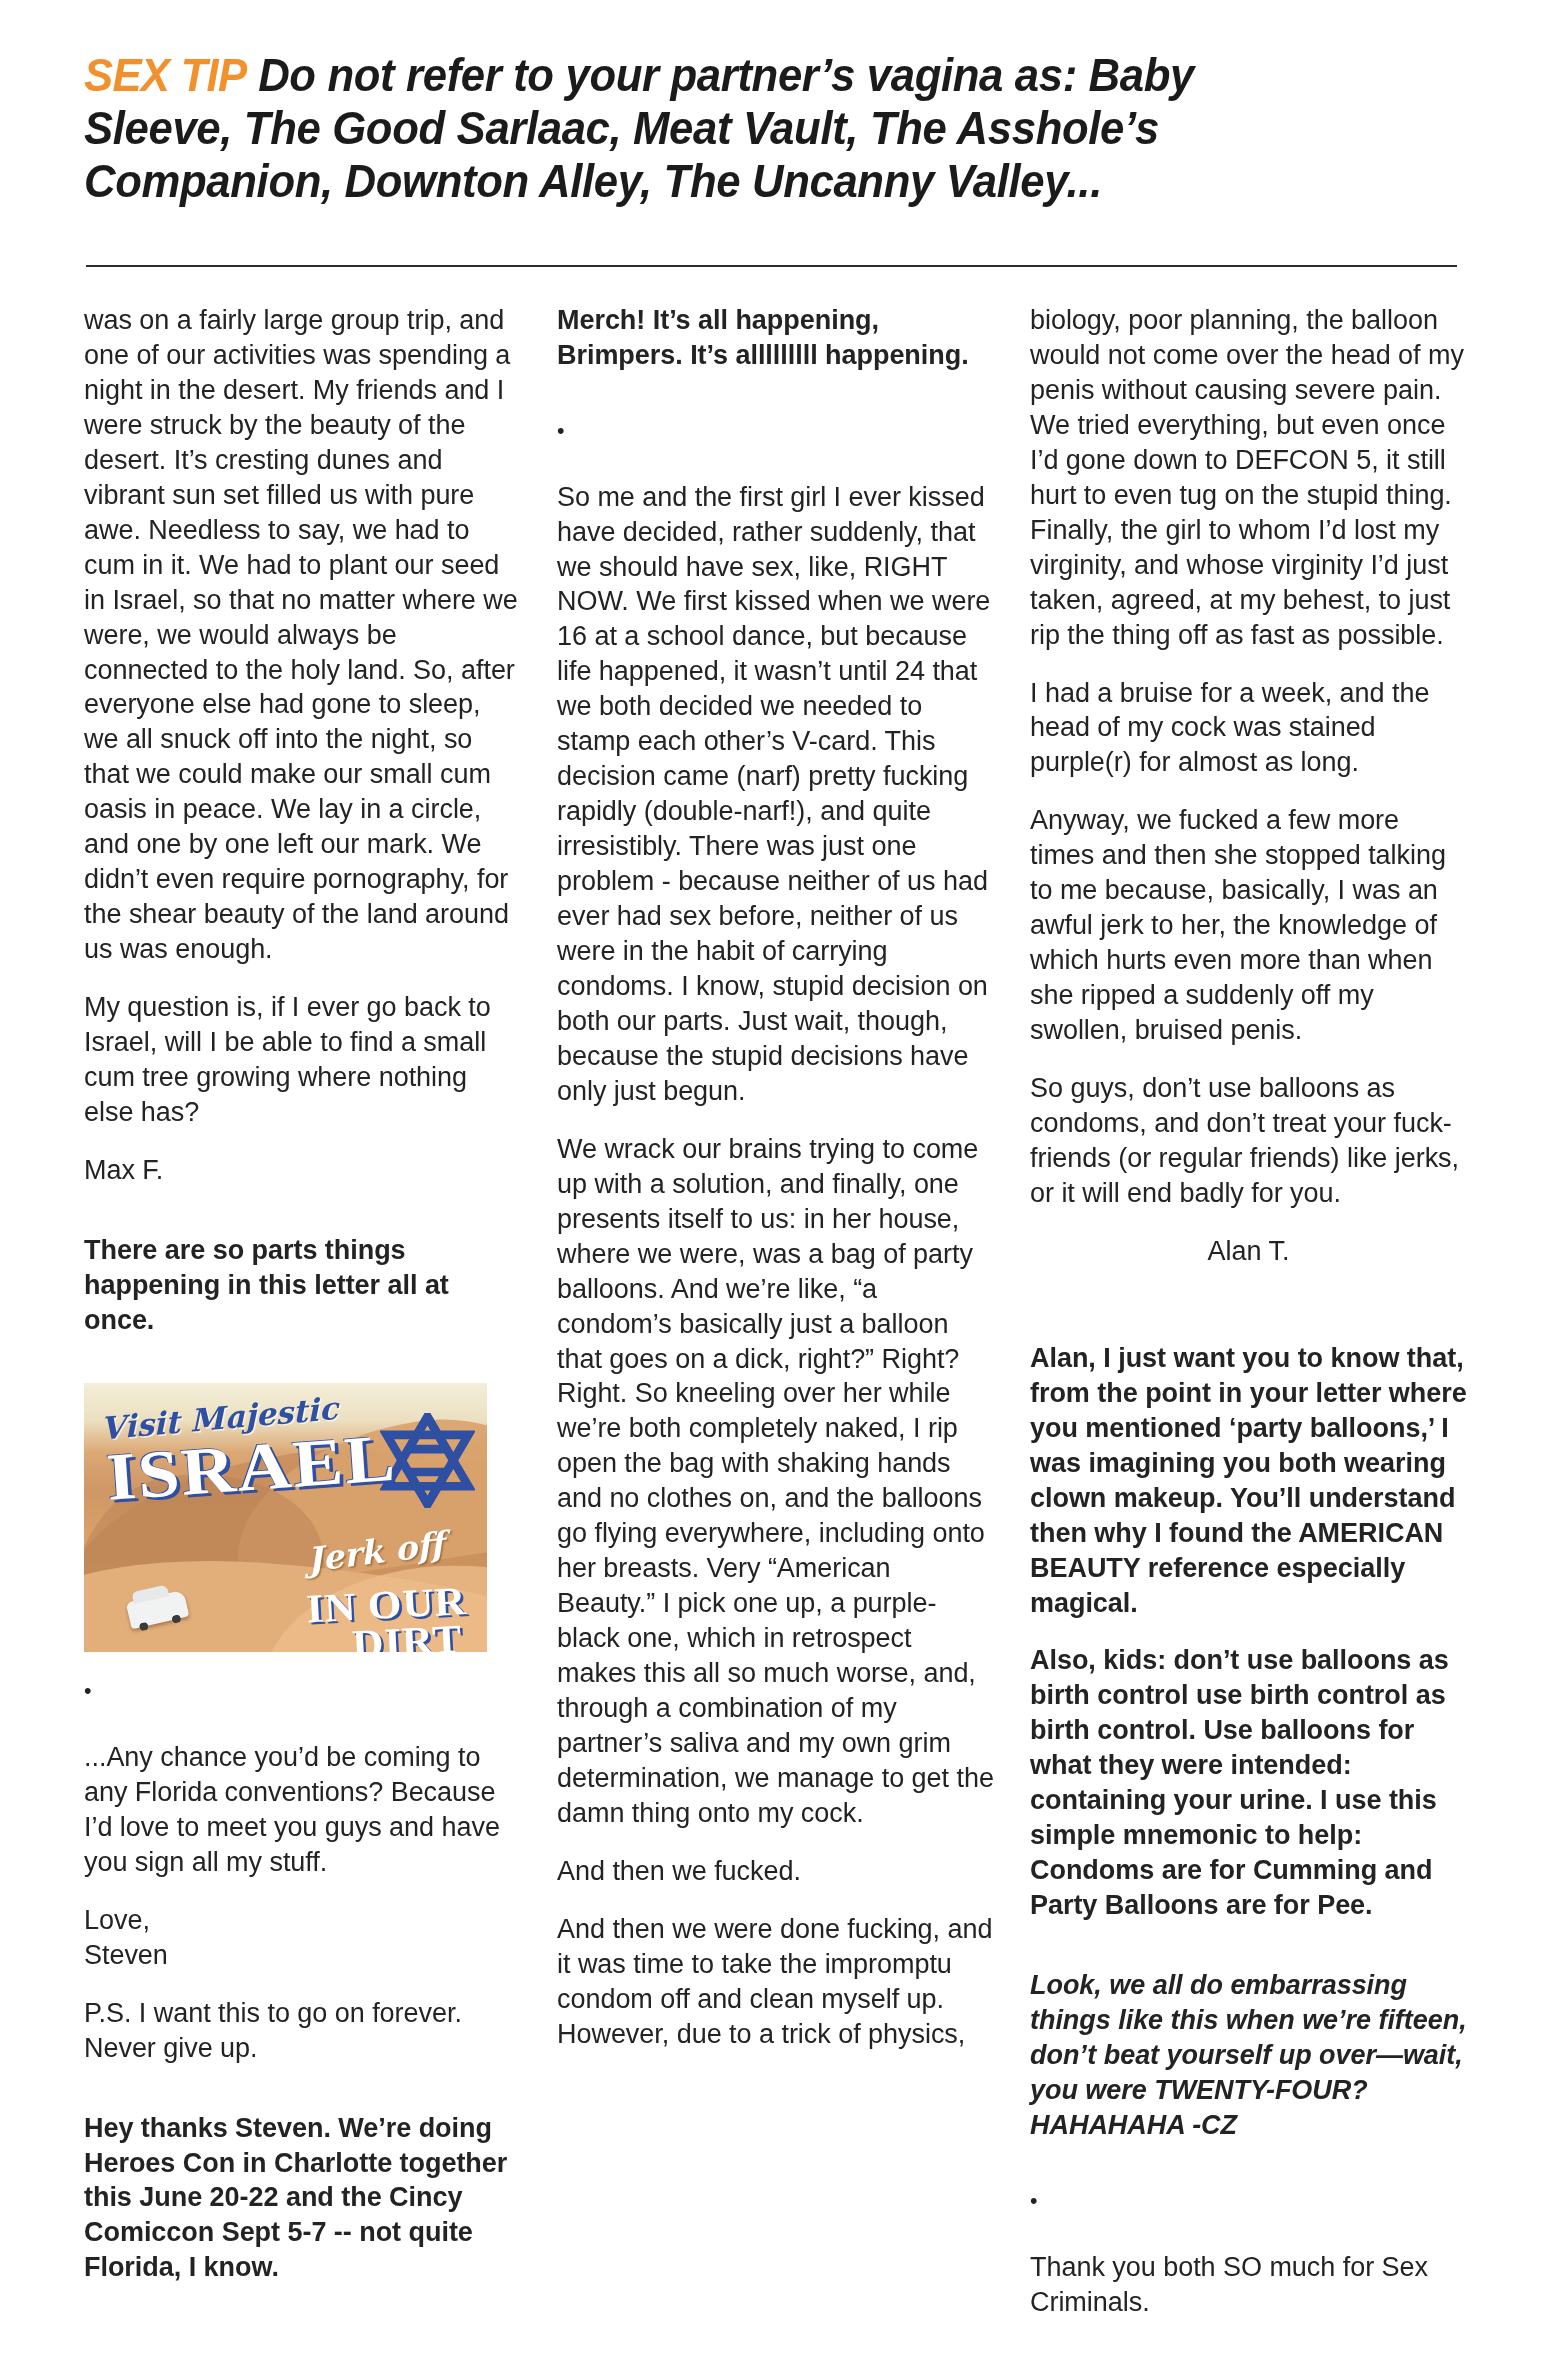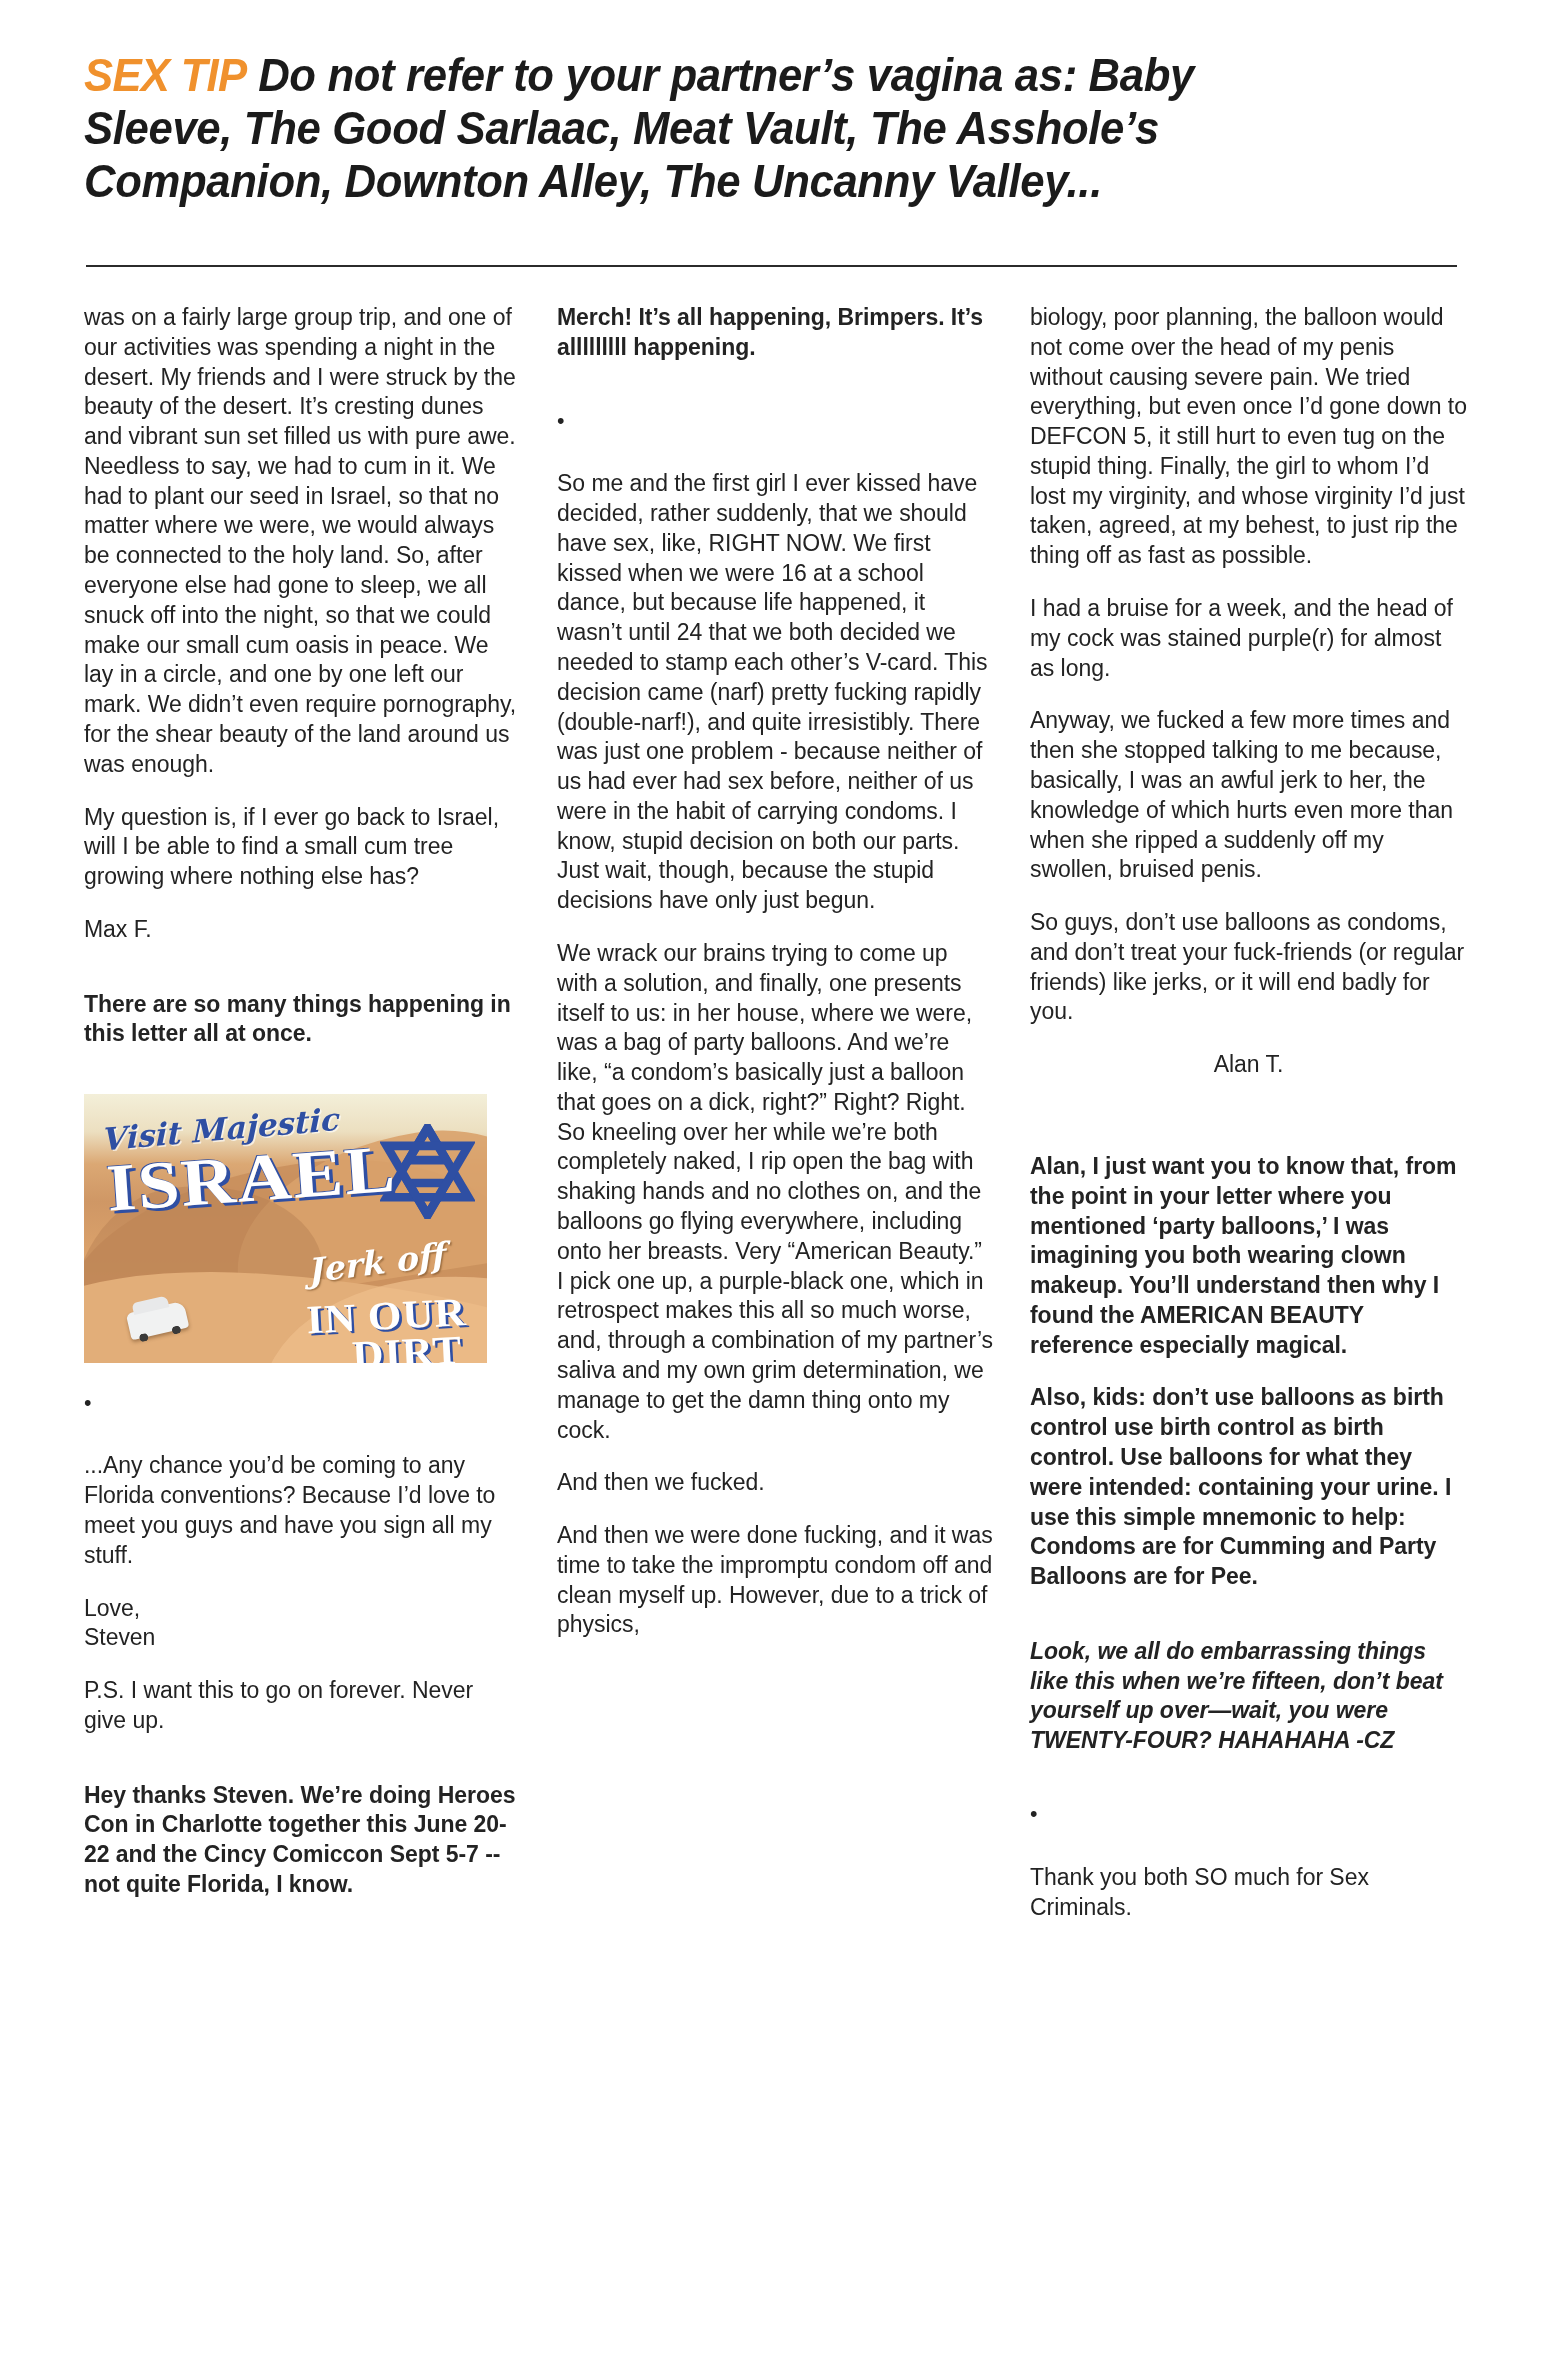--- a/index.html
+++ b/index.html
@@ -71,21 +71,21 @@
     display: flex;
     gap: 36px;
   }
   .col {
     width: 437px;
     flex: 0 0 437px;
   }
 
   p.body {
     margin: 0 0 23px 0;
-    font-size: 23px;
+    font-size: 27px;
     line-height: 1.295;
     color: #232323;
     letter-spacing: -0.04px;
   }
   p.body.b { font-weight: bold; }
   p.body.bi { font-weight: bold; font-style: italic; margin-top: 40px; }
   p.body.gap-big { margin-bottom: 45px; }
   p.body.gap-xl { margin-bottom: 72px; text-align: center; }
   p.body.gap-sm { margin-bottom: 0px; }
 
@@ -248,21 +248,21 @@
   </div>
 
   <hr class="rule">
 
   <div class="columns">
 
     <div class="col">
       <p class="body">was on a fairly large group trip, and one of our activities was spending a night in the desert. My friends and I were struck by the beauty of the desert. It’s cresting dunes and vibrant sun set filled us with pure awe. Needless to say, we had to cum in it. We had to plant our seed in Israel, so that no matter where we were, we would always be connected to the holy land. So, after everyone else had gone to sleep, we all snuck off into the night,  so that we could make our small cum oasis in peace. We lay in a circle, and one by one left our mark. We didn’t even require pornography, for the shear beauty of the land around us was enough.</p>
       <p class="body">My question is, if I ever go back to Israel, will I be able to find a small cum tree growing where nothing else has?</p>
       <p class="body gap-big">Max F.</p>
-      <p class="body b gap-big">There are so many things happening in this letter all at once.</p>
+      <p class="body b gap-big">There are so parts things happening in this letter all at once.</p>
 
       <div class="ad">
         <div class="dune-a"></div>
         <div class="dune-b"></div>
         <div class="shadow-slope"></div>
         <div class="dune-c"></div>
         <div class="dune-d"></div>
         <div class="suv"></div>
         <svg class="star" viewBox="0 0 100 100">
           <polygon points="50,4 70,38 30,38" fill="none" stroke="#2f4fa3" stroke-width="9"></polygon>

